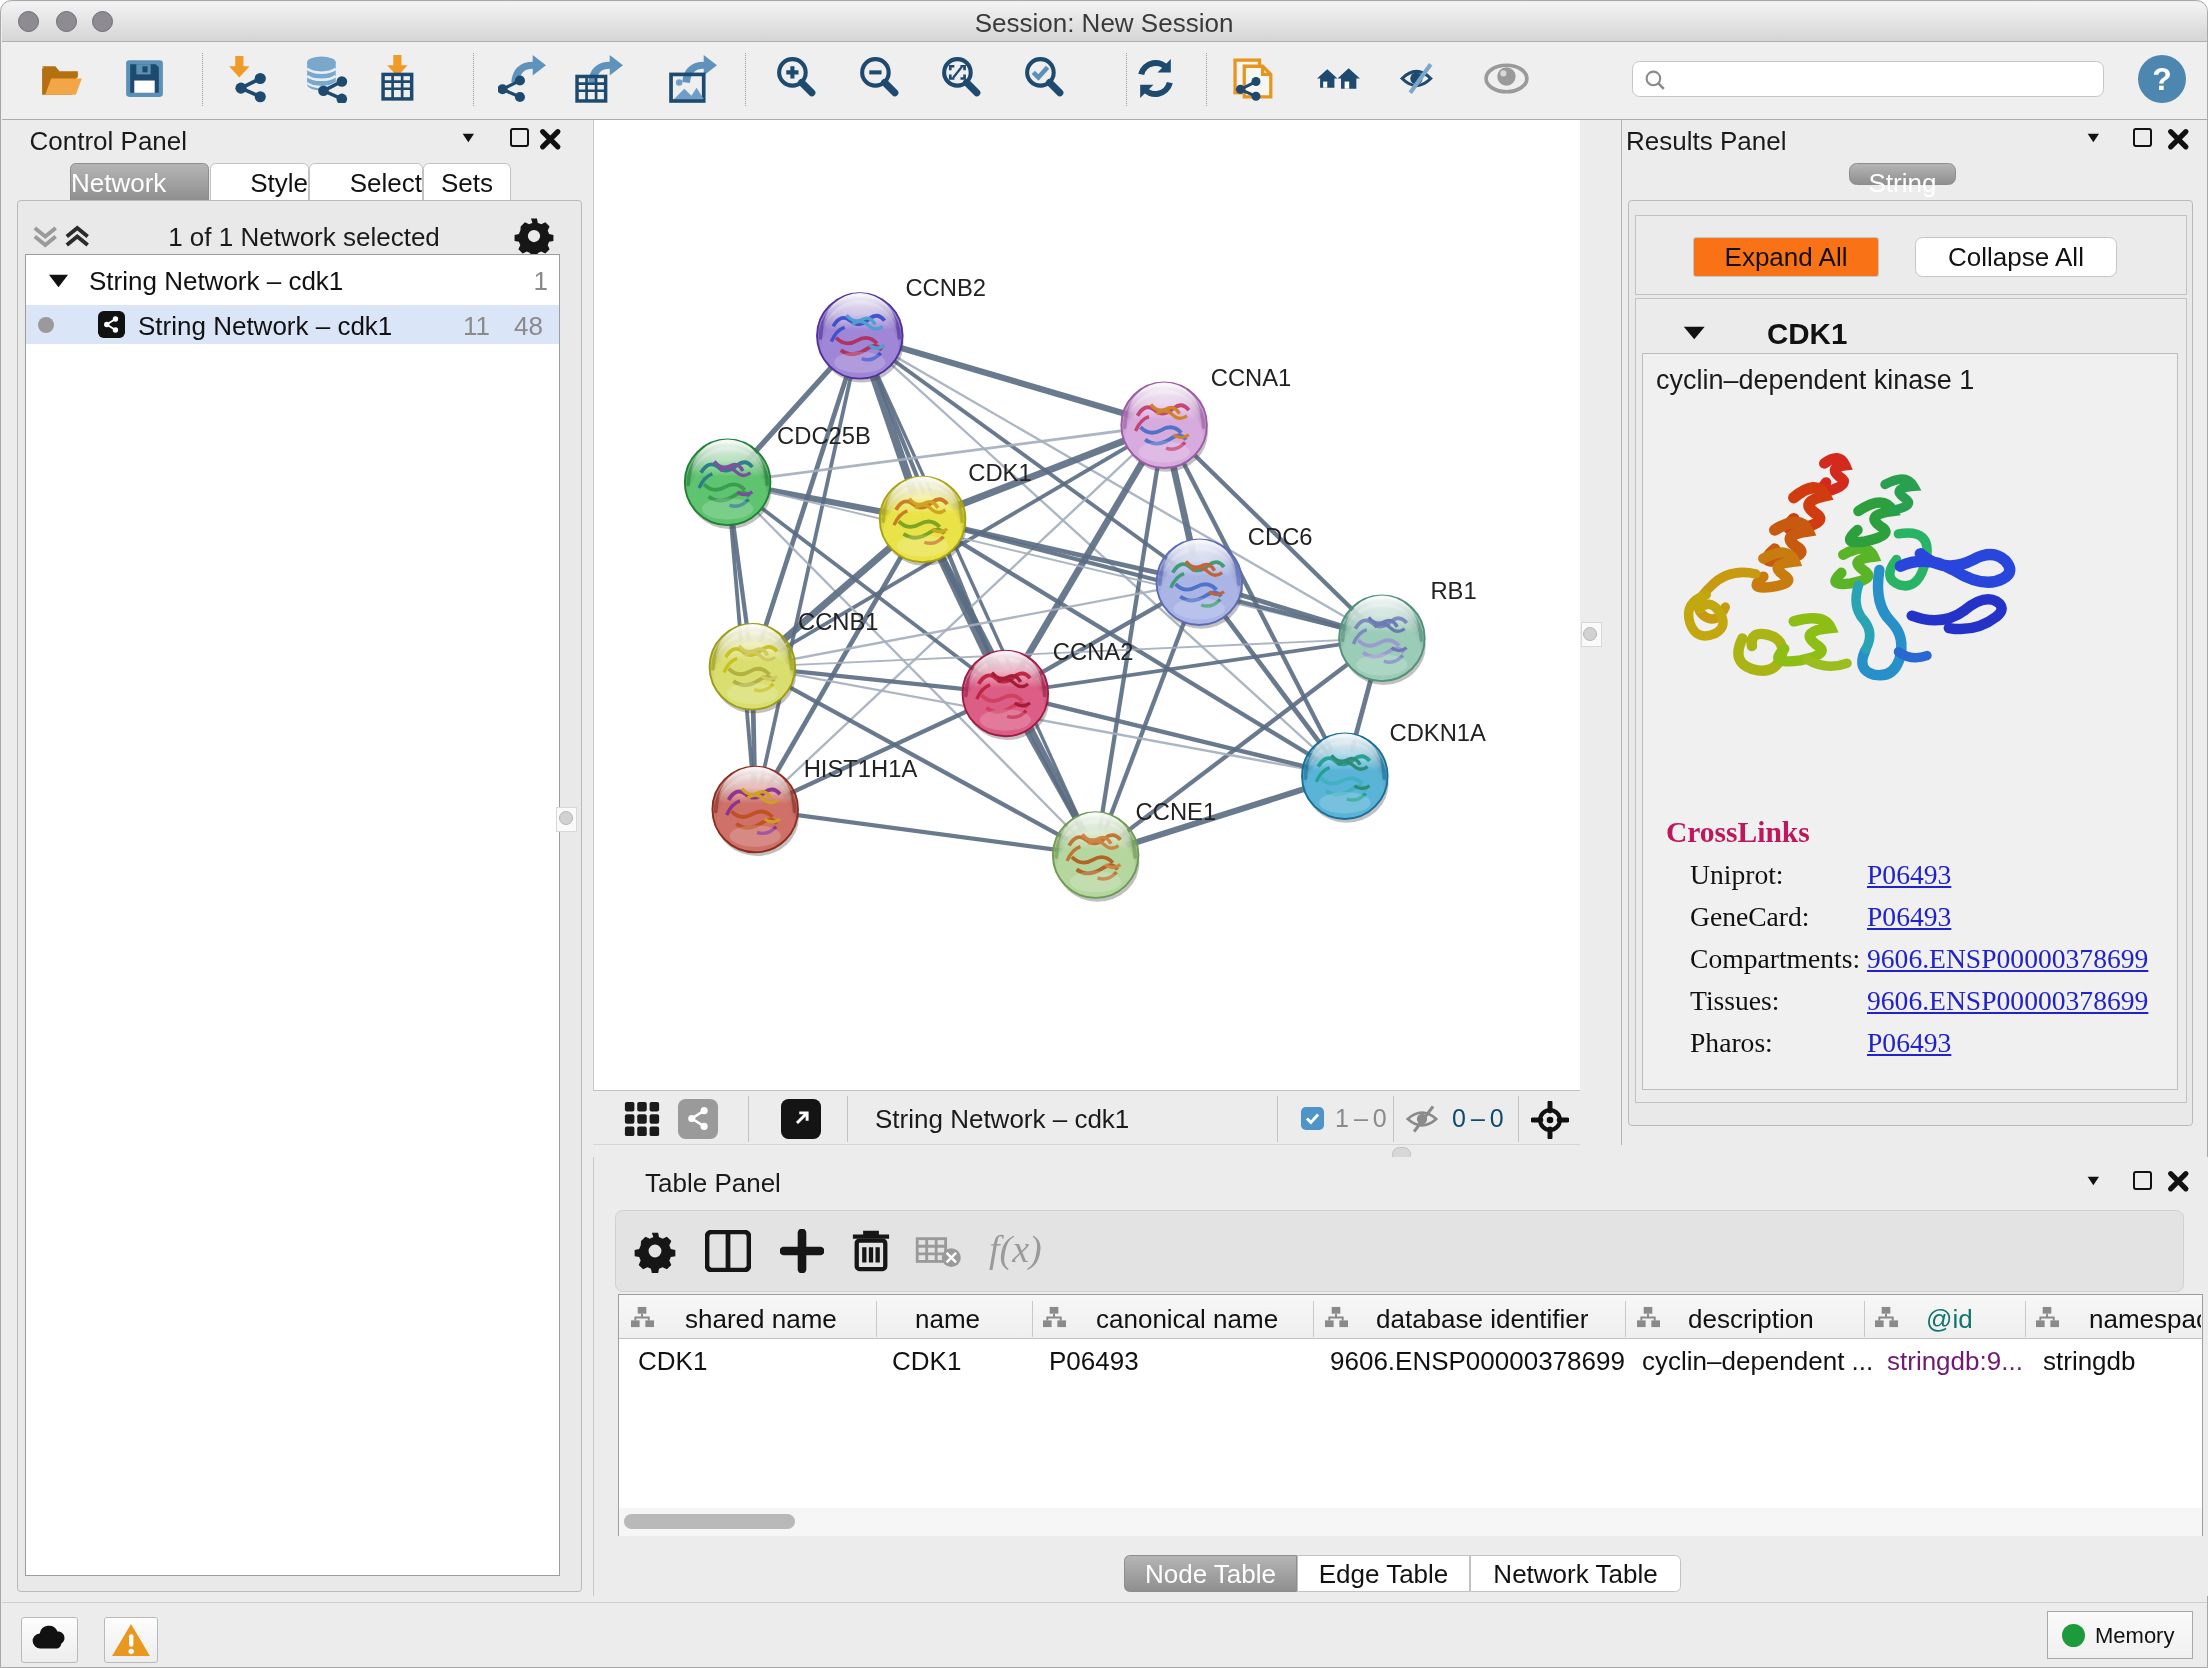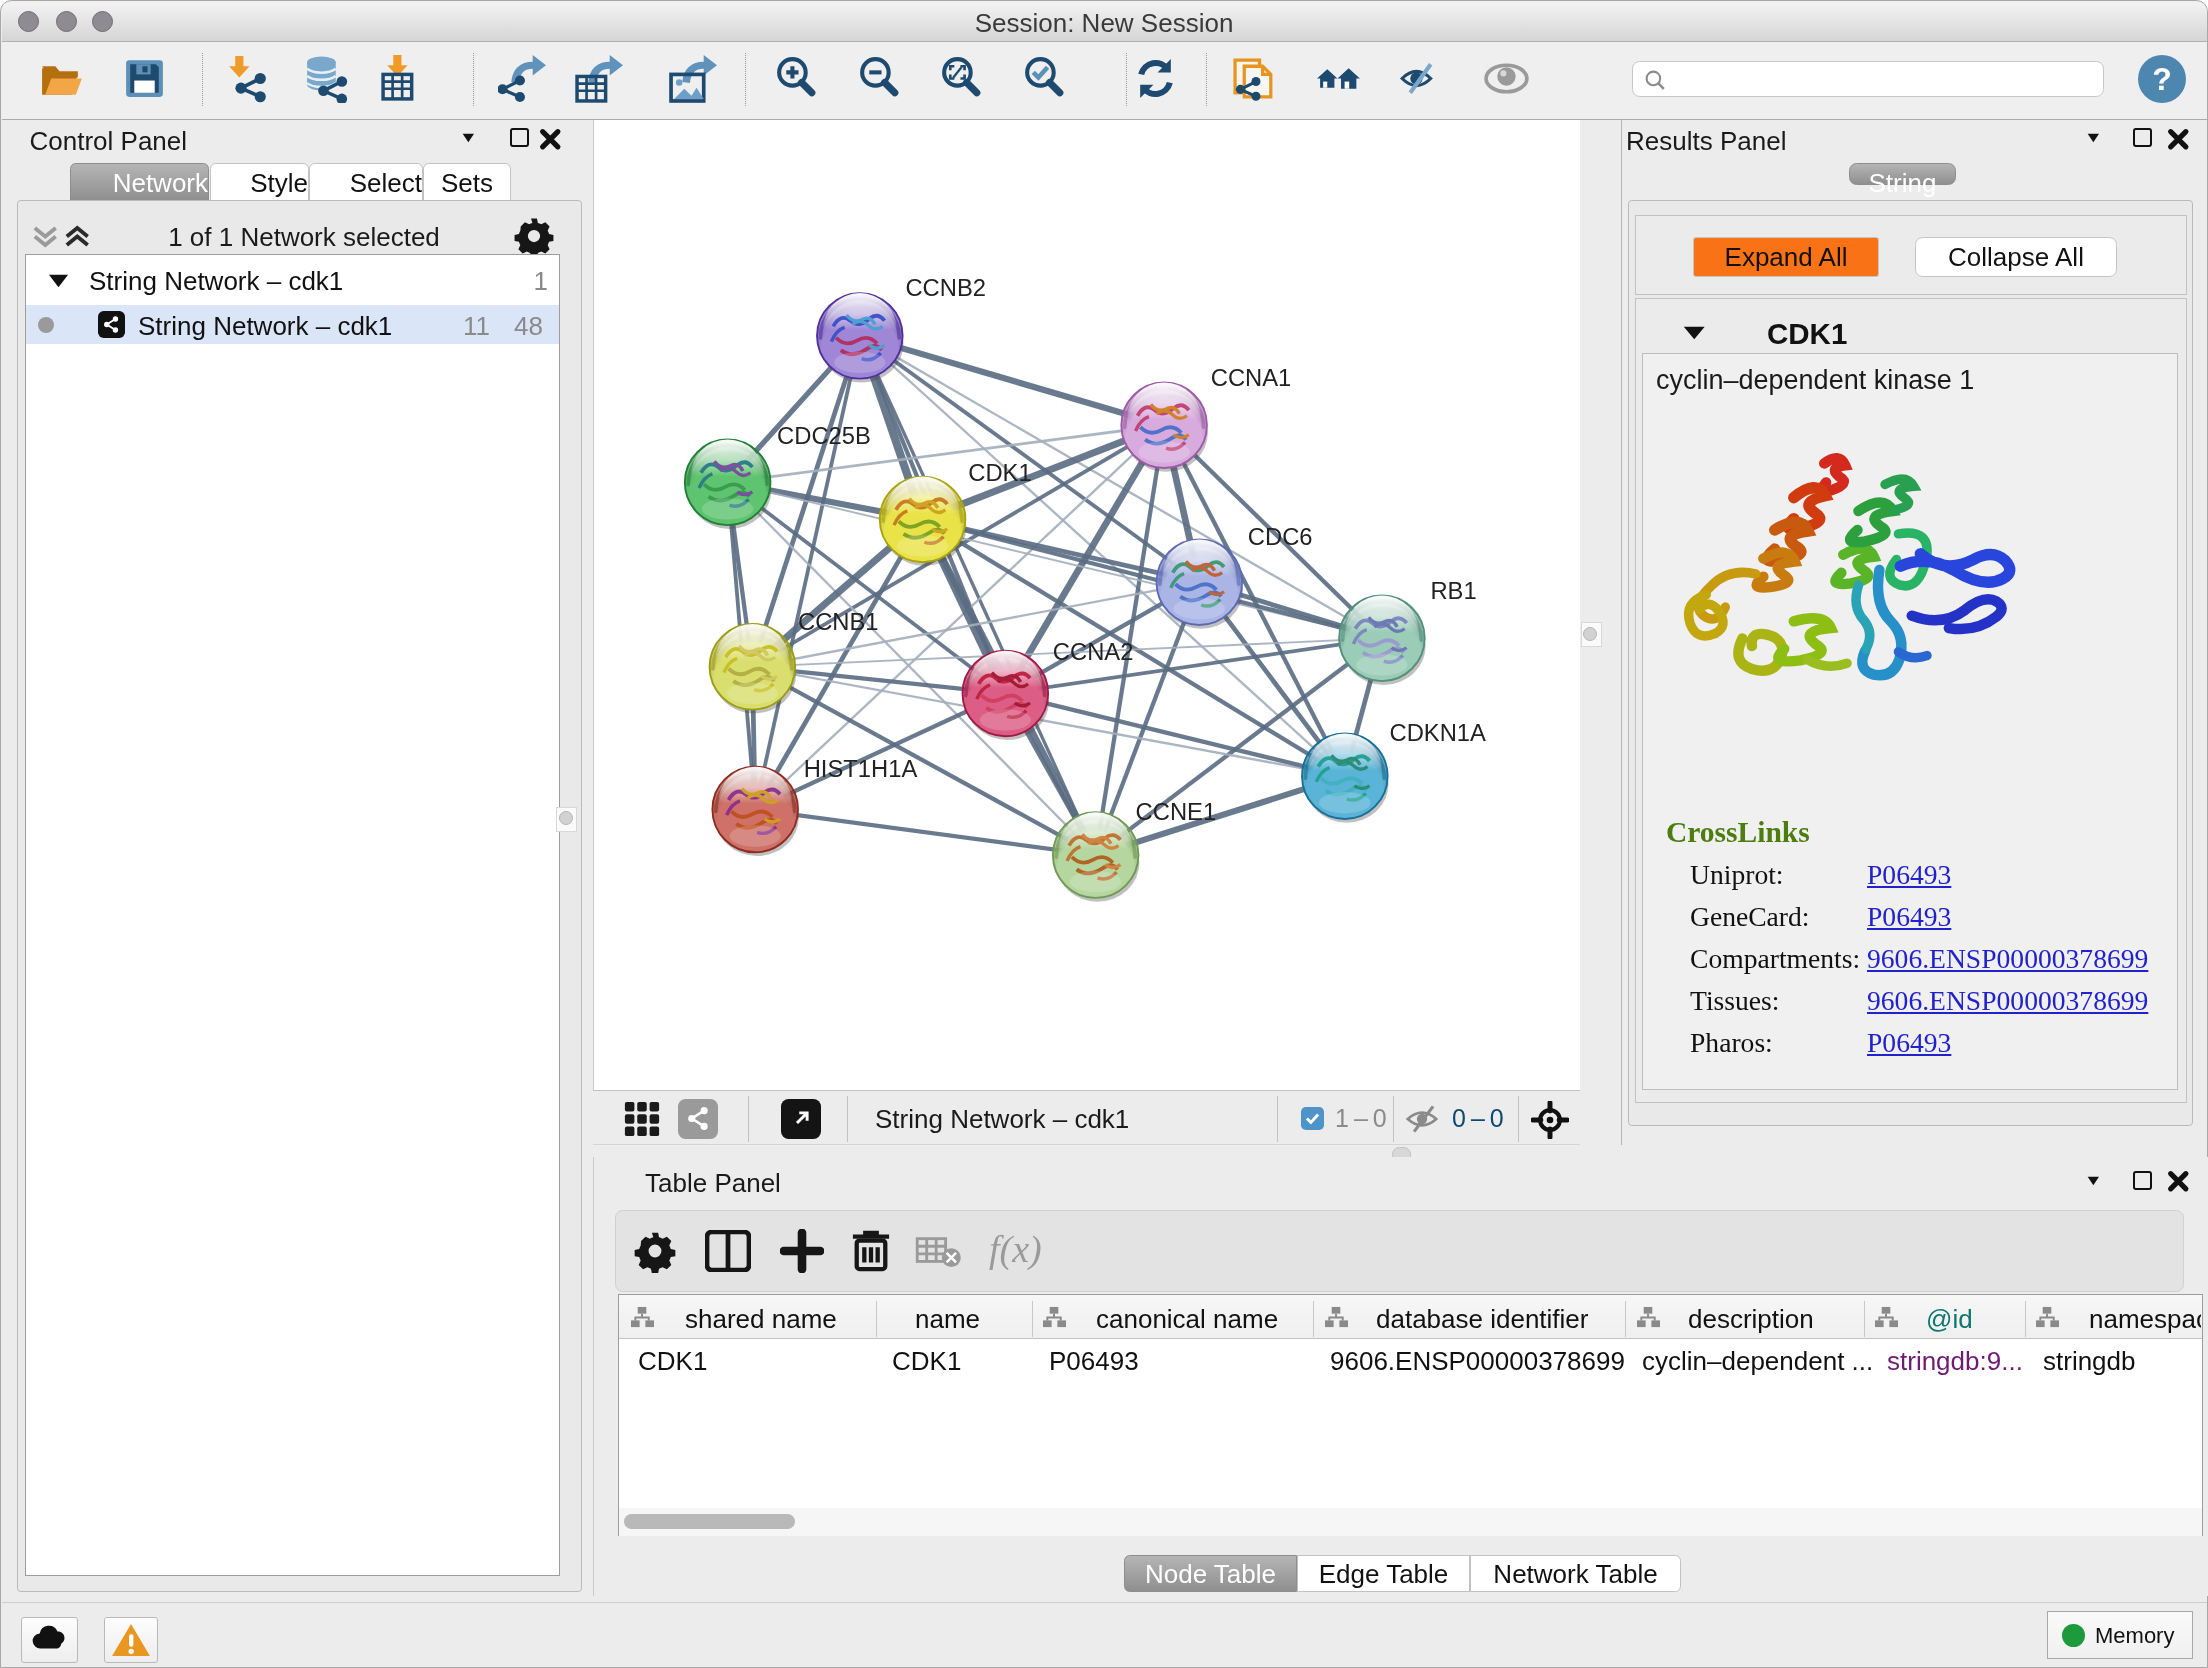--- a/index.html
+++ b/index.html
@@ -140,21 +140,21 @@
 <div style="position:absolute;left:2138px;top:55px;width:48px;height:48px;border-radius:24px;background:#4d87b0;color:#fff;font:bold 32px 'Liberation Sans',sans-serif;text-align:center;line-height:48px">?</div>
 <div class="abs" style="left:7.6px;top:122px;width:580px;height:1465px;background:#ececec"></div>
 <div class="abs" style="left:29.5px;top:126px;font-size:26px;color:#1a1a1a">Control Panel</div>
 <svg width="34" height="25" viewBox="0 0 36 26" style="position:absolute;left:457px;top:126px">
     <path d="M6 8 l12 0 -6 9 z" fill="#111"></path>
   </svg>
 <div style="position:absolute;left:510px;top:128px;width:19px;height:19px;border:2.9px solid #111;border-radius:2.9px"></div>
 <svg width="28.5" height="28.5" viewBox="0 0 30 30" style="position:absolute;left:536px;top:125px">
     <path d="M7 7 L23 23 M23 7 L7 23" stroke="#111" stroke-width="5.5" stroke-linecap="round"></path>
   </svg>
-<div class="abs graytab" style="left:70px;top:163px;width:139px;height:38px;border:1px solid #8d8d8d;border-radius:5.7px 5.7px 0 0;text-align:right;font-size:26px;line-height:38px">Network</div>
+<div class="abs graytab" style="left:70px;top:163px;width:139px;height:38px;border:1px solid #8d8d8d;border-radius:5.7px 5.7px 0 0;text-align:left;font-size:26px;line-height:38px">Network</div>
 <div class="abs whitetab" style="left:210px;top:163px;width:99px;height:38px;border:1px solid #c2c2c2;border-radius:5.7px 5.7px 0 0;text-align:right;font-size:26px;line-height:38px">Style</div>
 <div class="abs whitetab" style="left:309px;top:163px;width:114px;height:38px;border:1px solid #c2c2c2;border-radius:5.7px 5.7px 0 0;text-align:right;font-size:26px;line-height:38px">Select</div>
 <div class="abs whitetab" style="left:423px;top:163px;width:88px;height:38px;border:1px solid #c2c2c2;border-radius:5.7px 5.7px 0 0;text-align:center;font-size:26px;line-height:38px">Sets</div>
 <div class="abs etch" style="left:17px;top:200px;width:565px;height:1392px;background:#e9e9e9"></div>
 <svg width="28.5" height="25" viewBox="0 0 30 26" style="position:absolute;left:31px;top:224px">
 <path d="M4 4 l11 9 11 -9 M4 13 l11 9 11 -9" stroke="#9a9a9a" stroke-width="4" fill="none"></path>
   </svg>
 <svg width="28.5" height="25" viewBox="0 0 30 26" style="position:absolute;left:63px;top:224px">
 <path d="M4 22 l11 -9 11 9 M4 13 l11 -9 11 9" stroke="#2a2a2a" stroke-width="4" fill="none"></path>
   </svg>
@@ -552,21 +552,21 @@
 <path d="M196 62 q27 -18 36 0 q-30 4 -13 16 q16 9 -16 16 q-27 4 -8 -12" stroke="#2ca03c" stroke-width="11"></path>
 <path d="M224 34 q22 -12 30 2 q-24 2 -10 12 q13 8 -11 13" stroke="#28a050" stroke-width="10"></path>
 <path d="M238 86 q36 -6 29 27 q-7 32 -27 27 q-20 -7 -4 -27" stroke="#28b464" stroke-width="10"></path>
 <path d="M218 124 q-6 36 12 54 q16 16 9 40 q-7 20 -27 16 q-18 -5 -9 -25" stroke="#2890c8" stroke-width="11"></path>
 <path d="M196 140 q-7 22 5 36 q12 14 3 31" stroke="#28a4b4" stroke-width="10"></path>
 <path d="M240 120 q28 -12 56 4 q32 20 52 9 q13 -7 2 -19 q-13 -12 -33 -1 q-31 16 -56 -6" stroke="#2846dc" stroke-width="12"></path>
 <path d="M252 172 q32 12 56 -6 q20 -16 33 -9 q11 7 0 16 q-22 17 -50 12" stroke="#2432c8" stroke-width="11"></path>
 <path d="M238 210 q14 10 30 4" stroke="#2868d0" stroke-width="10"></path>
 </g>
   </svg>
-<div class="abs" style="left:1666px;top:816px;font-family:'Liberation Serif',serif;font-size:29.5px;font-weight:bold;color:#4d7c0f">CrossLinks</div>
+<div class="abs" style="left:1666px;top:816px;font-family:'Liberation Serif',serif;font-size:29.5px;font-weight:bold;color:#be185d">CrossLinks</div>
 <div class="abs" style="left:1690px;top:859px;font-family:'Liberation Serif',serif;font-size:27.6px;color:#111">Uniprot:</div>
 <div class="abs" style="left:1867px;top:859px;font-family:'Liberation Serif',serif;font-size:27.6px;color:#2222cc;text-decoration:underline">P06493</div>
 <div class="abs" style="left:1690px;top:901px;font-family:'Liberation Serif',serif;font-size:27.6px;color:#111">GeneCard:</div>
 <div class="abs" style="left:1867px;top:901px;font-family:'Liberation Serif',serif;font-size:27.6px;color:#2222cc;text-decoration:underline">P06493</div>
 <div class="abs" style="left:1690px;top:943px;font-family:'Liberation Serif',serif;font-size:27.6px;color:#111">Compartments:</div>
 <div class="abs" style="left:1867px;top:943px;font-family:'Liberation Serif',serif;font-size:27.6px;color:#2222cc;text-decoration:underline">9606.ENSP00000378699</div>
 <div class="abs" style="left:1690px;top:985px;font-family:'Liberation Serif',serif;font-size:27.6px;color:#111">Tissues:</div>
 <div class="abs" style="left:1867px;top:985px;font-family:'Liberation Serif',serif;font-size:27.6px;color:#2222cc;text-decoration:underline">9606.ENSP00000378699</div>
 <div class="abs" style="left:1690px;top:1027px;font-family:'Liberation Serif',serif;font-size:27.6px;color:#111">Pharos:</div>
 <div class="abs" style="left:1867px;top:1027px;font-family:'Liberation Serif',serif;font-size:27.6px;color:#2222cc;text-decoration:underline">P06493</div>

